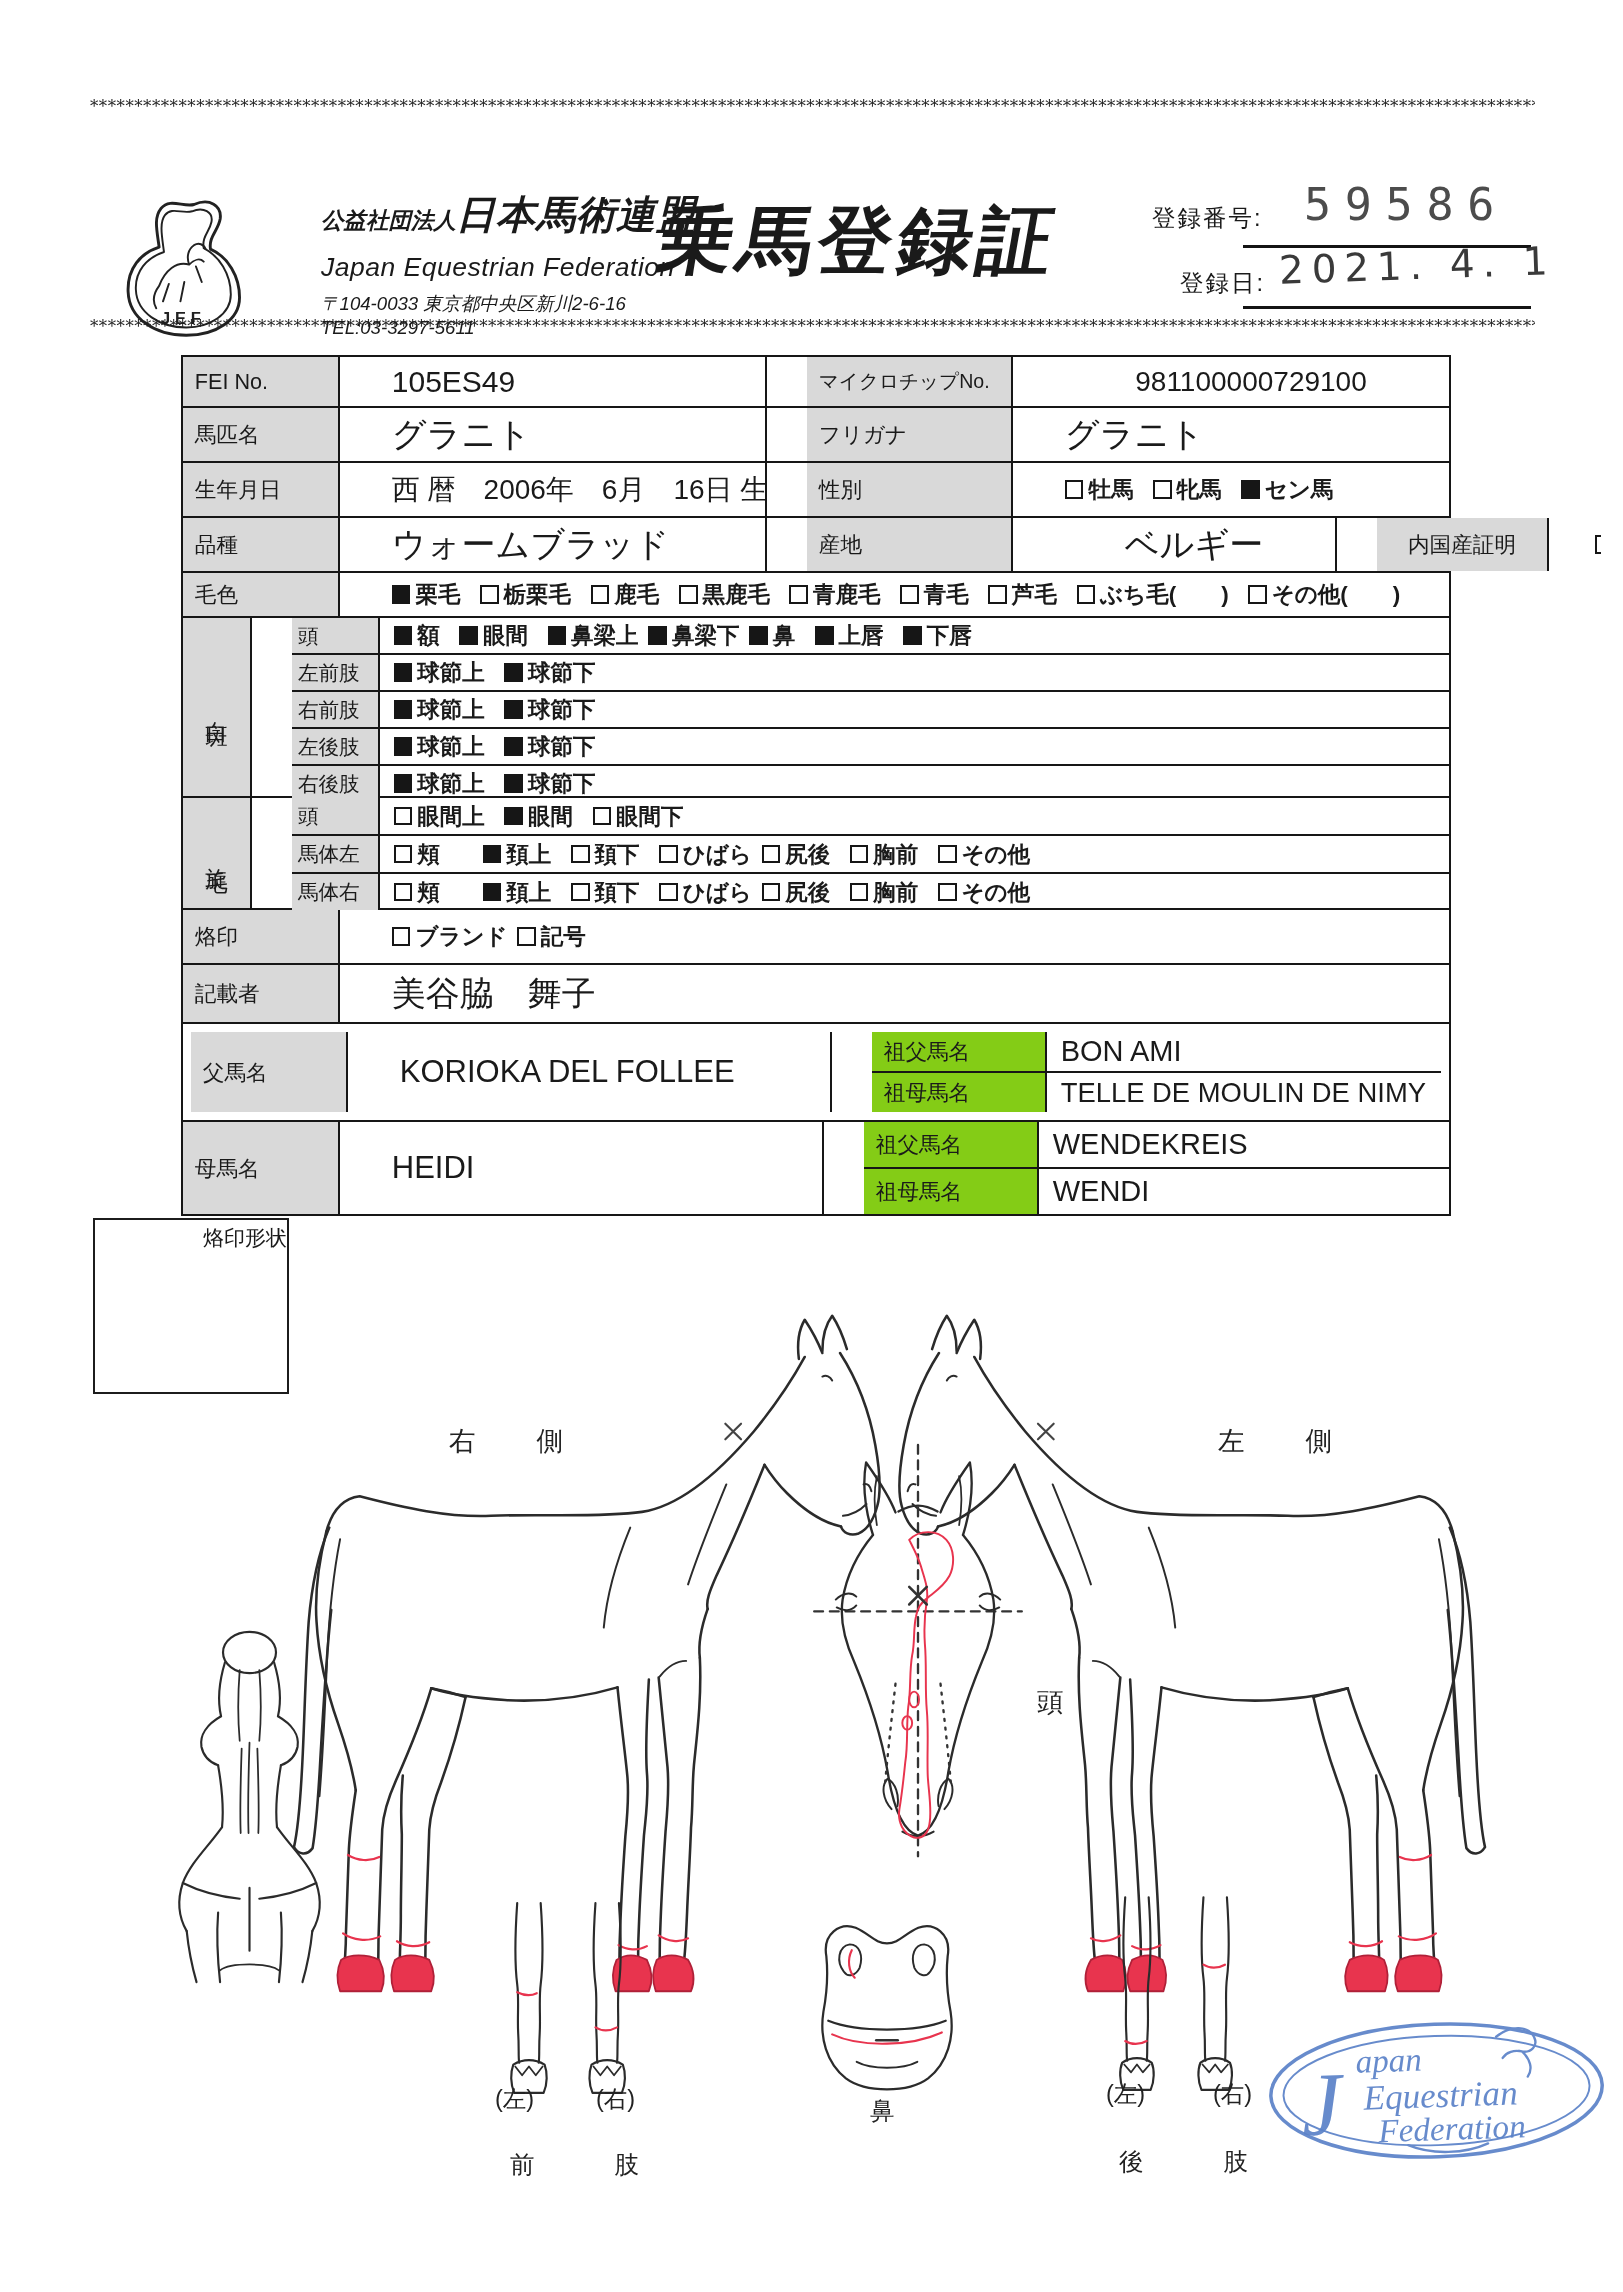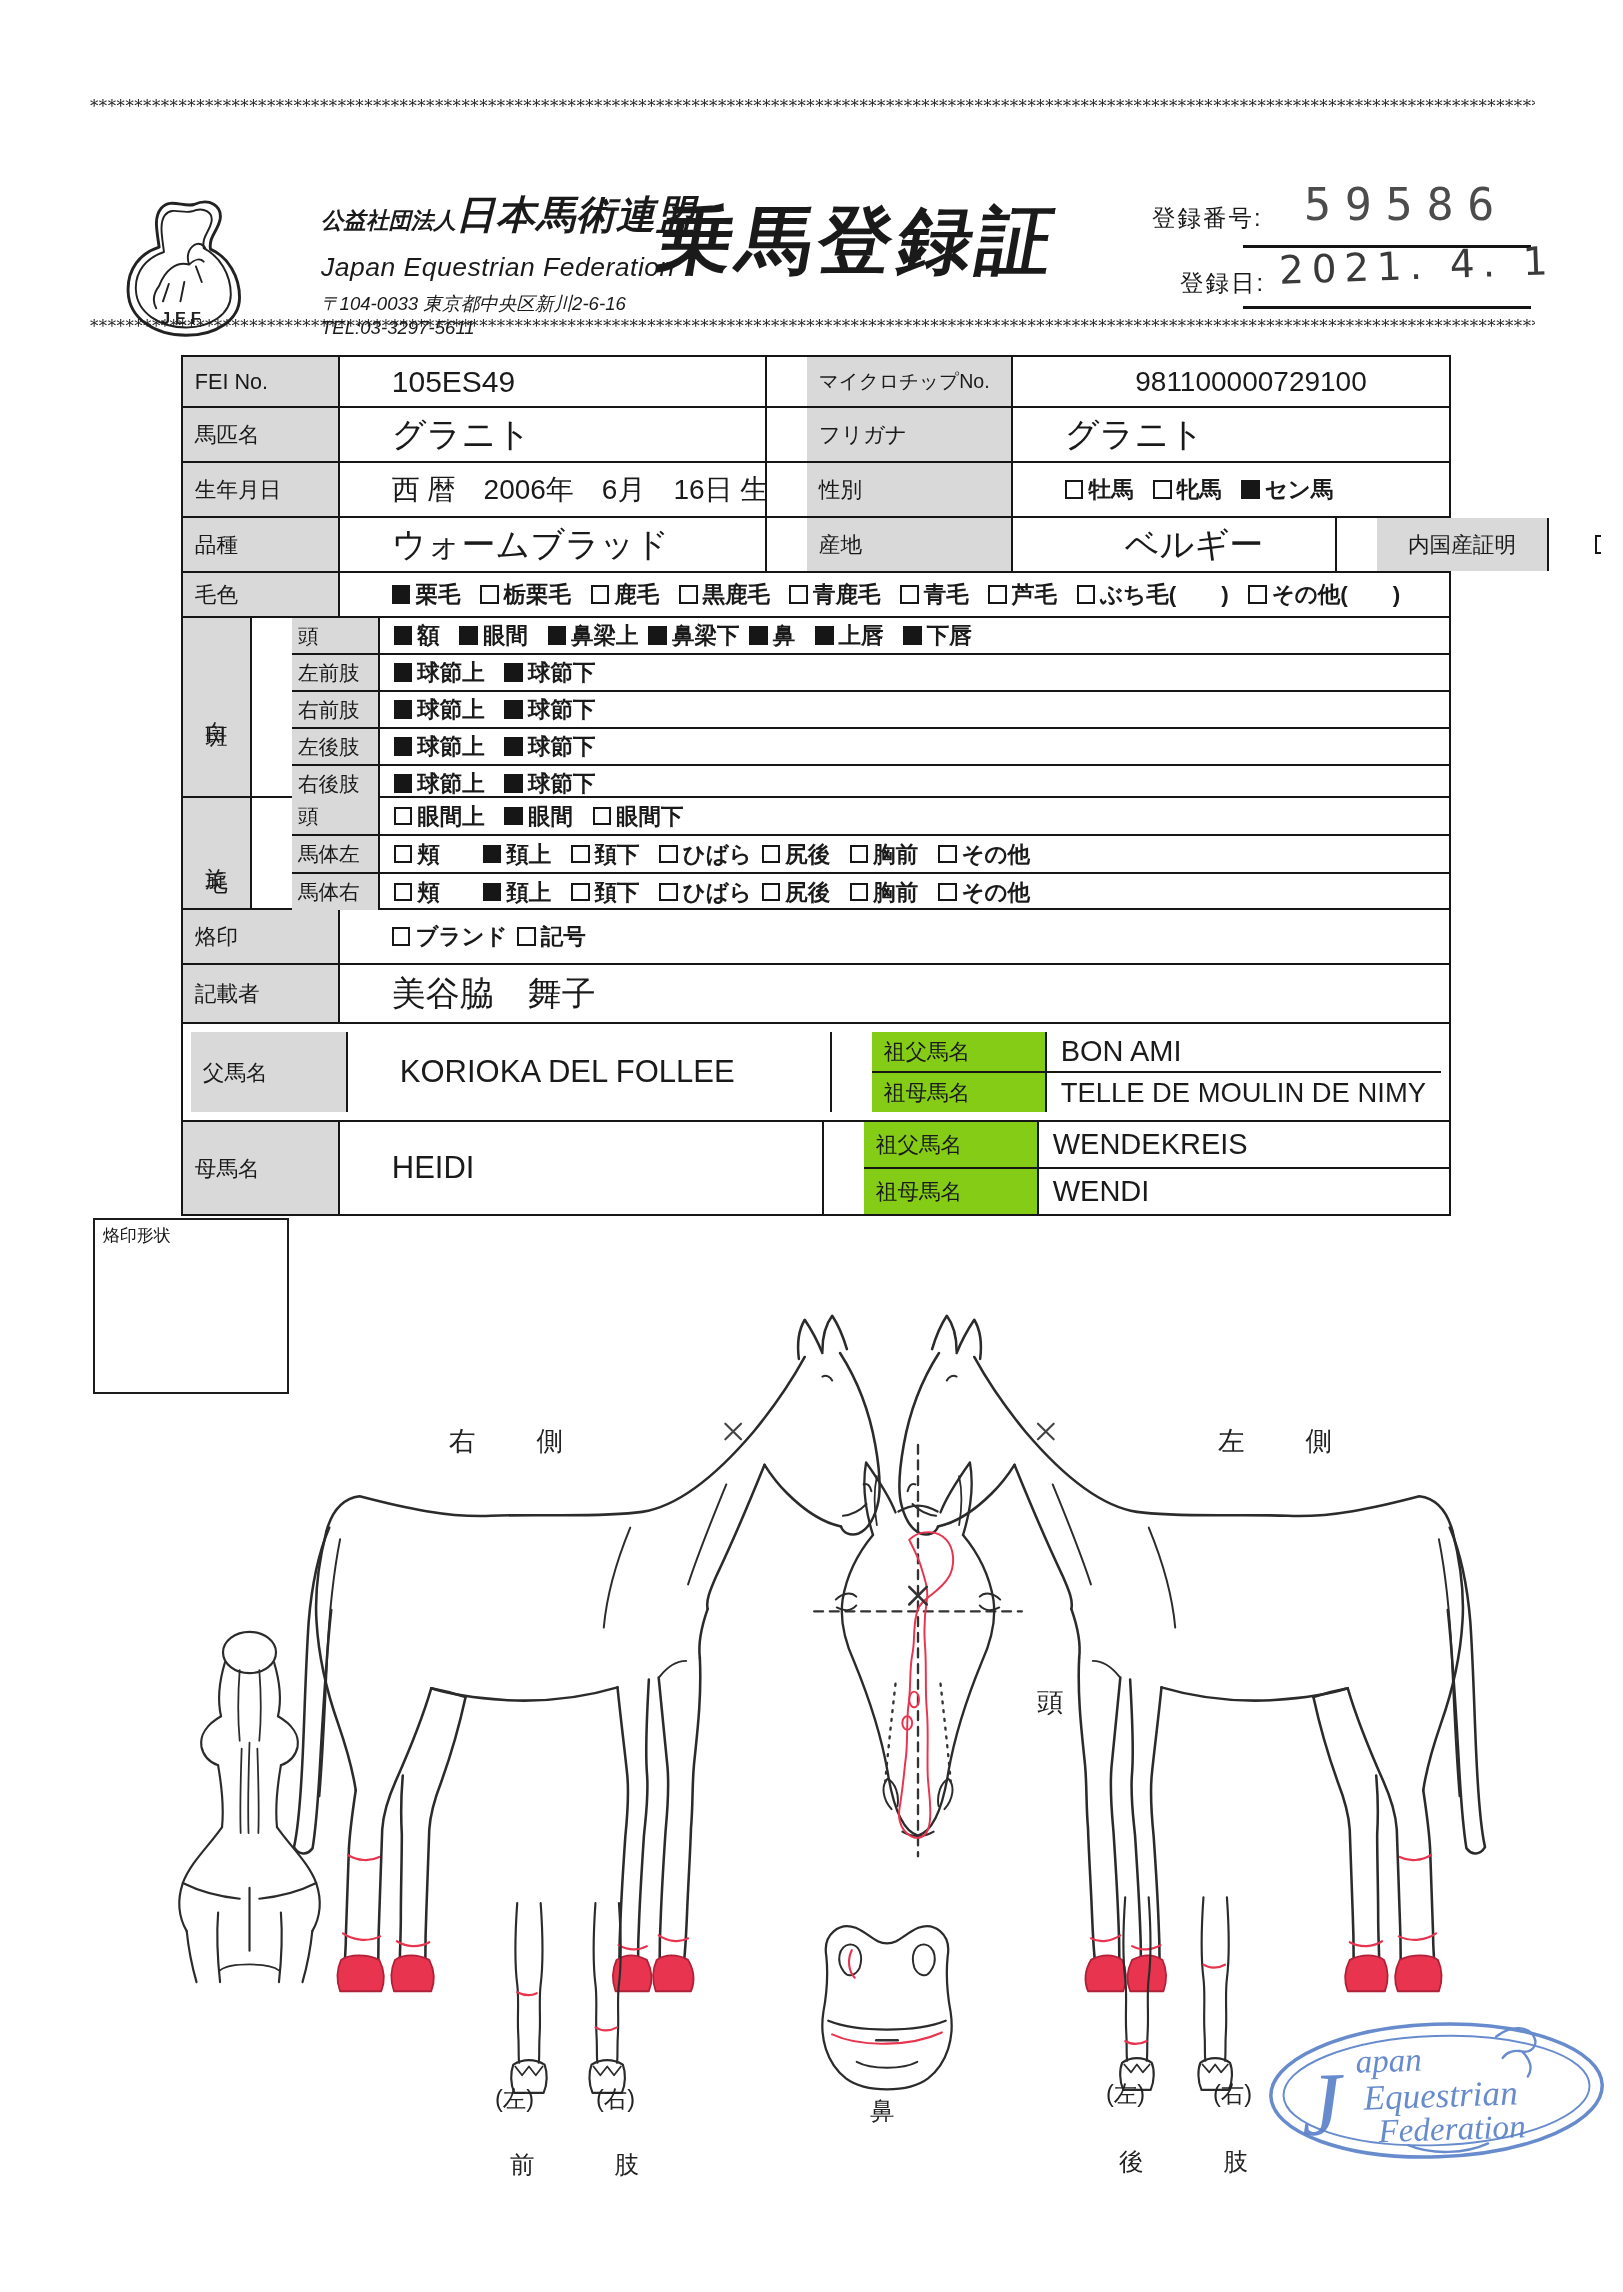--- a/index.html
+++ b/index.html
@@ -49,21 +49,21 @@
        display:flex;align-items:center;padding-left:5.9px;font-size:20.6px;}
   .cont{flex:1;display:flex;align-items:center;padding-left:13.7px;min-width:0;}
   .pedrows{flex:1;display:flex;flex-direction:column;min-width:0;}
   .pedrow{display:flex;flex:1;border-bottom:2px solid #161616;}
   .pedrow:last-child{border-bottom:none;}
   .glab{flex:0 0 175px;background:#84cc16;border-right:2px solid #161616;box-sizing:border-box;
         display:flex;align-items:center;padding-left:11.8px;font-size:21.6px;}
   .gval{flex:1;display:flex;align-items:center;padding-left:13.7px;font-size:29px;white-space:nowrap;overflow:hidden;}
   
   .brandbox{position:absolute;left:93px;top:1218px;width:196px;height:176px;border:2.9px solid #1c1c1c;box-sizing:border-box;}
-  .brandbox .bl{font-size:17px;margin:3.9px 0 0 7.8px;}
+  .brandbox .bl{font-size:21px;margin:3.9px 0 0 7.8px;text-align:right;}
   .sidelab{position:absolute;font-size:26.5px;letter-spacing:61px;white-space:nowrap;color:#222;}
   .dlab{position:absolute;font-size:24.5px;color:#222;white-space:nowrap;}
   .limb{letter-spacing:80px;}
   line,path,ellipse{vector-effect:none;}
   .stamp{position:absolute;left:1262px;top:2015px;transform:rotate(-2deg);}
 </style>
 </head>
 <body>
 
 <div class="page">

